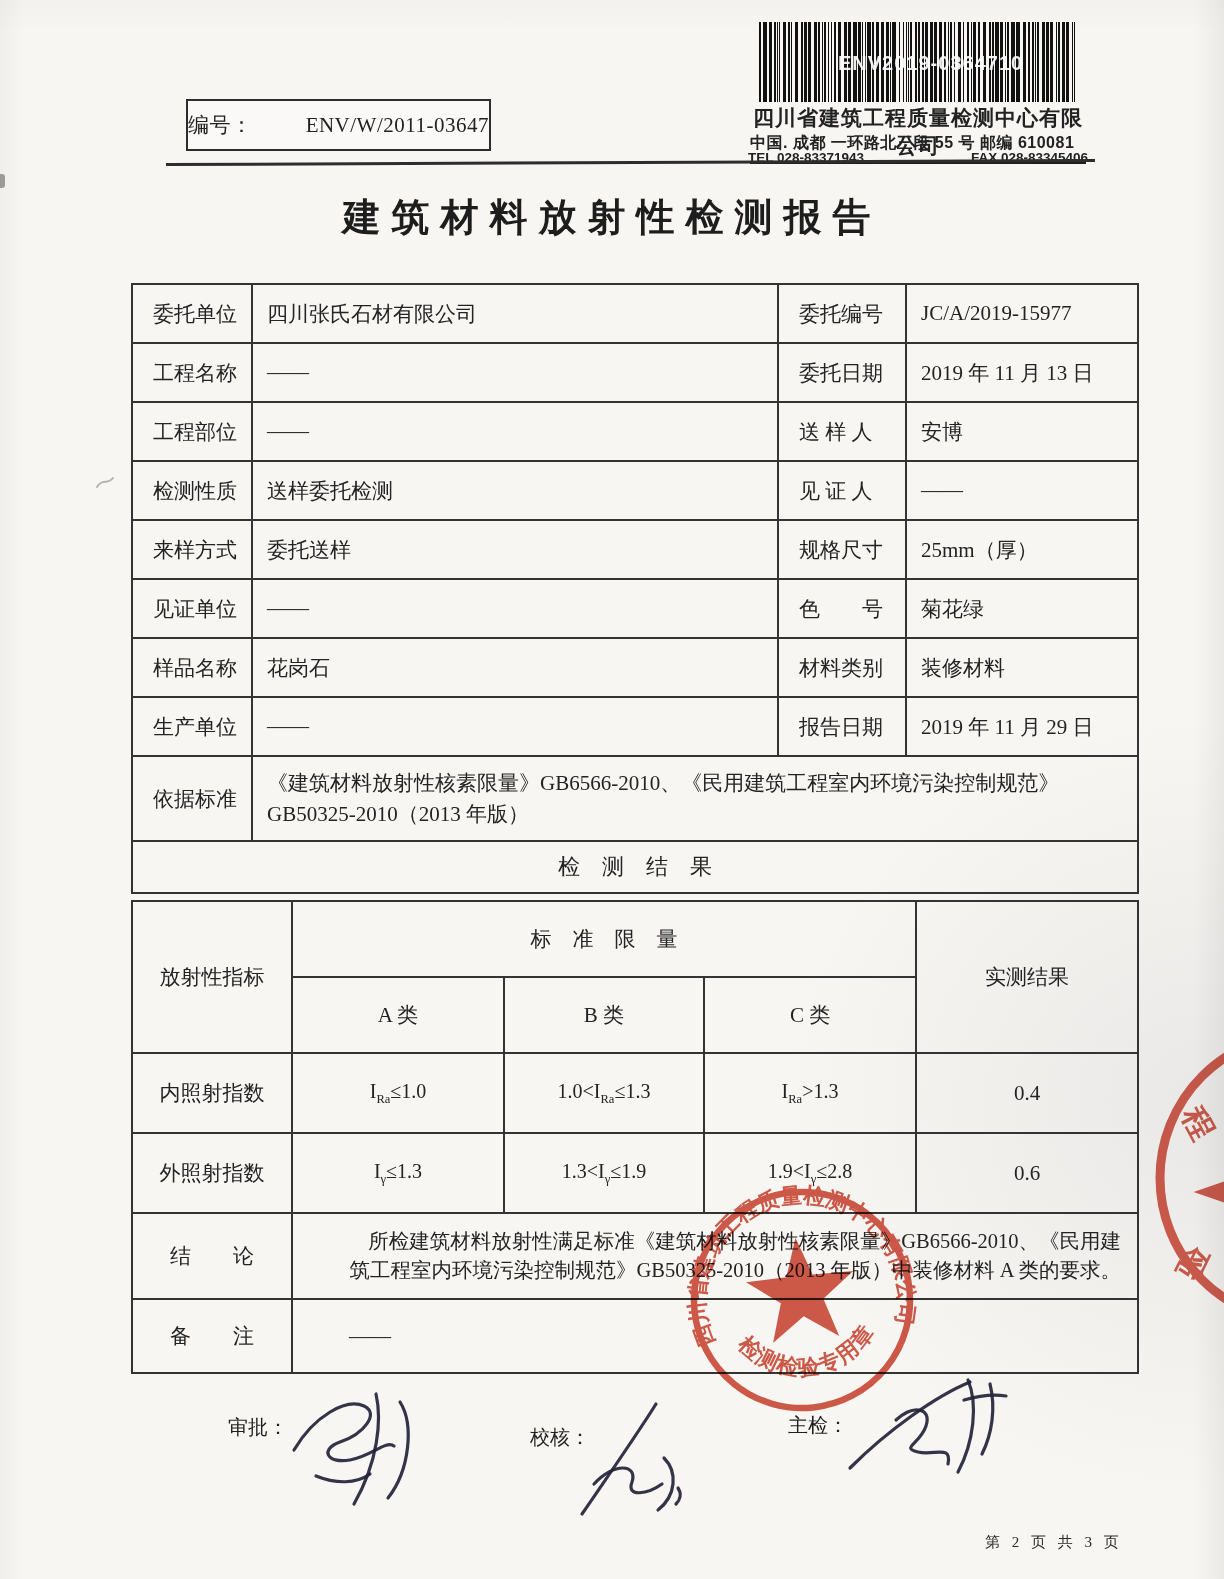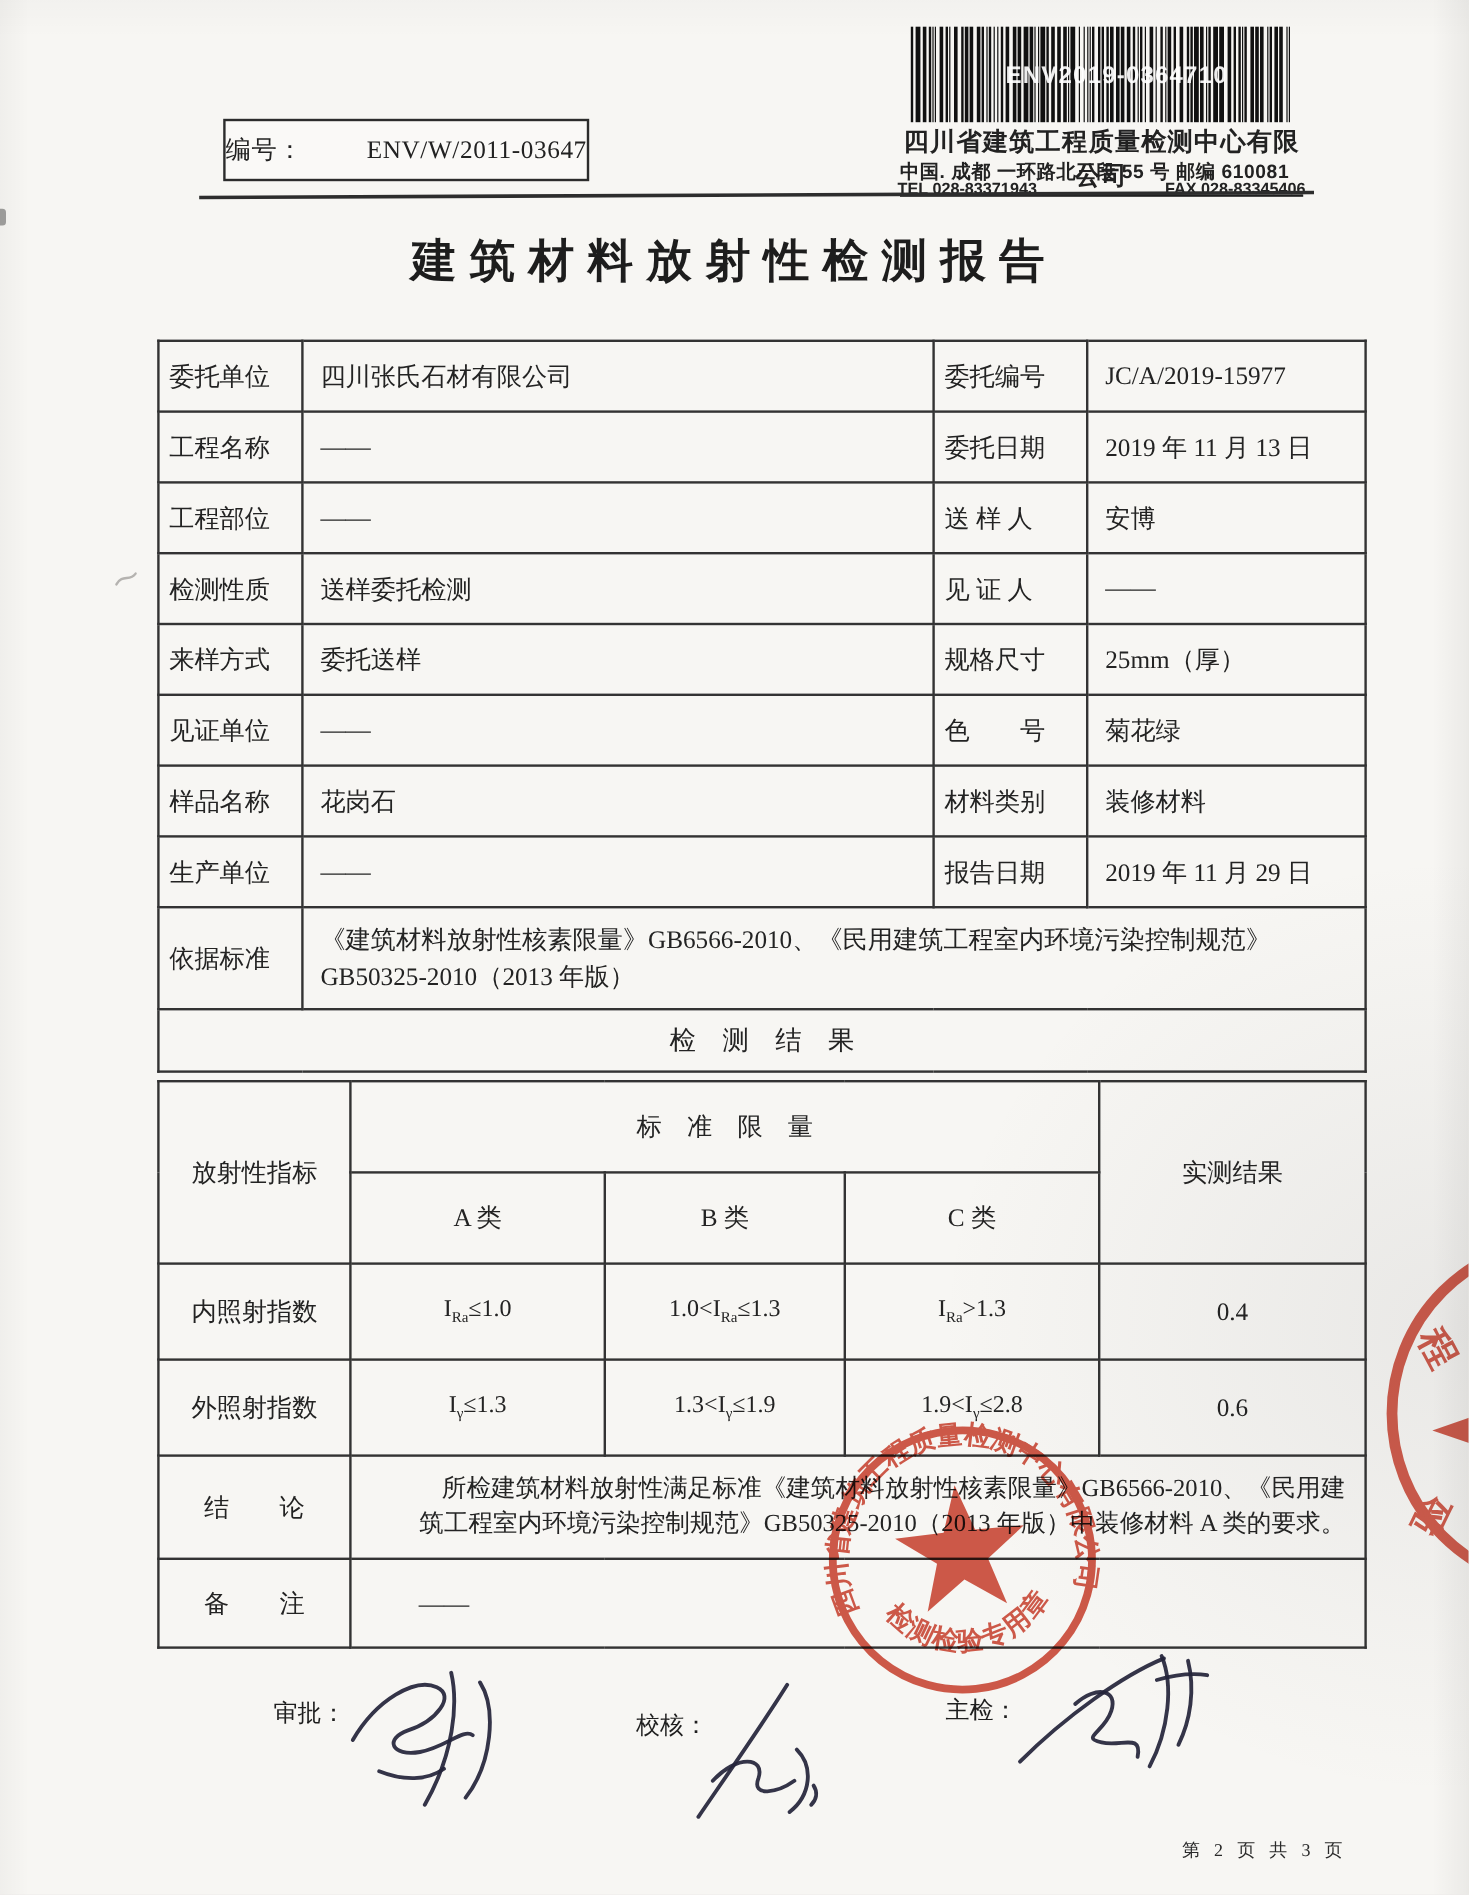--- a/index.html
+++ b/index.html
@@ -47,21 +47,21 @@
   }
   
   table{border-collapse:collapse;table-layout:fixed;}
   td{border:2px solid #333;font-size:21px;vertical-align:middle;padding:0;
      overflow:hidden;color:#232323;}
   .tA{left:131px;top:283px;width:1006px;}
   .tA tr{height:59px;}
   .tA tr.std{height:85px;}
   .tA tr.sec{height:52px;}
   .tB{left:131px;top:900px;width:1006px;}
-  td.lab{padding-left:8px;}
+  td.lab{padding-left:20px;}
   td.val{padding-left:14px;}
   td.stdtxt{padding:6px 14px;line-height:31px;text-align:left;}
   td.sechead{text-align:center;font-size:22px;}
   td.c{text-align:center;}
   .tB tr.h1{height:76px;}
   .tB tr.h2{height:76px;}
   .tB tr.d{height:80px;}
   .tB tr.concl{height:86px;}
   .tB tr.rem{height:74px;padding-left:32px;}
   td.lim{font-size:20px;}

